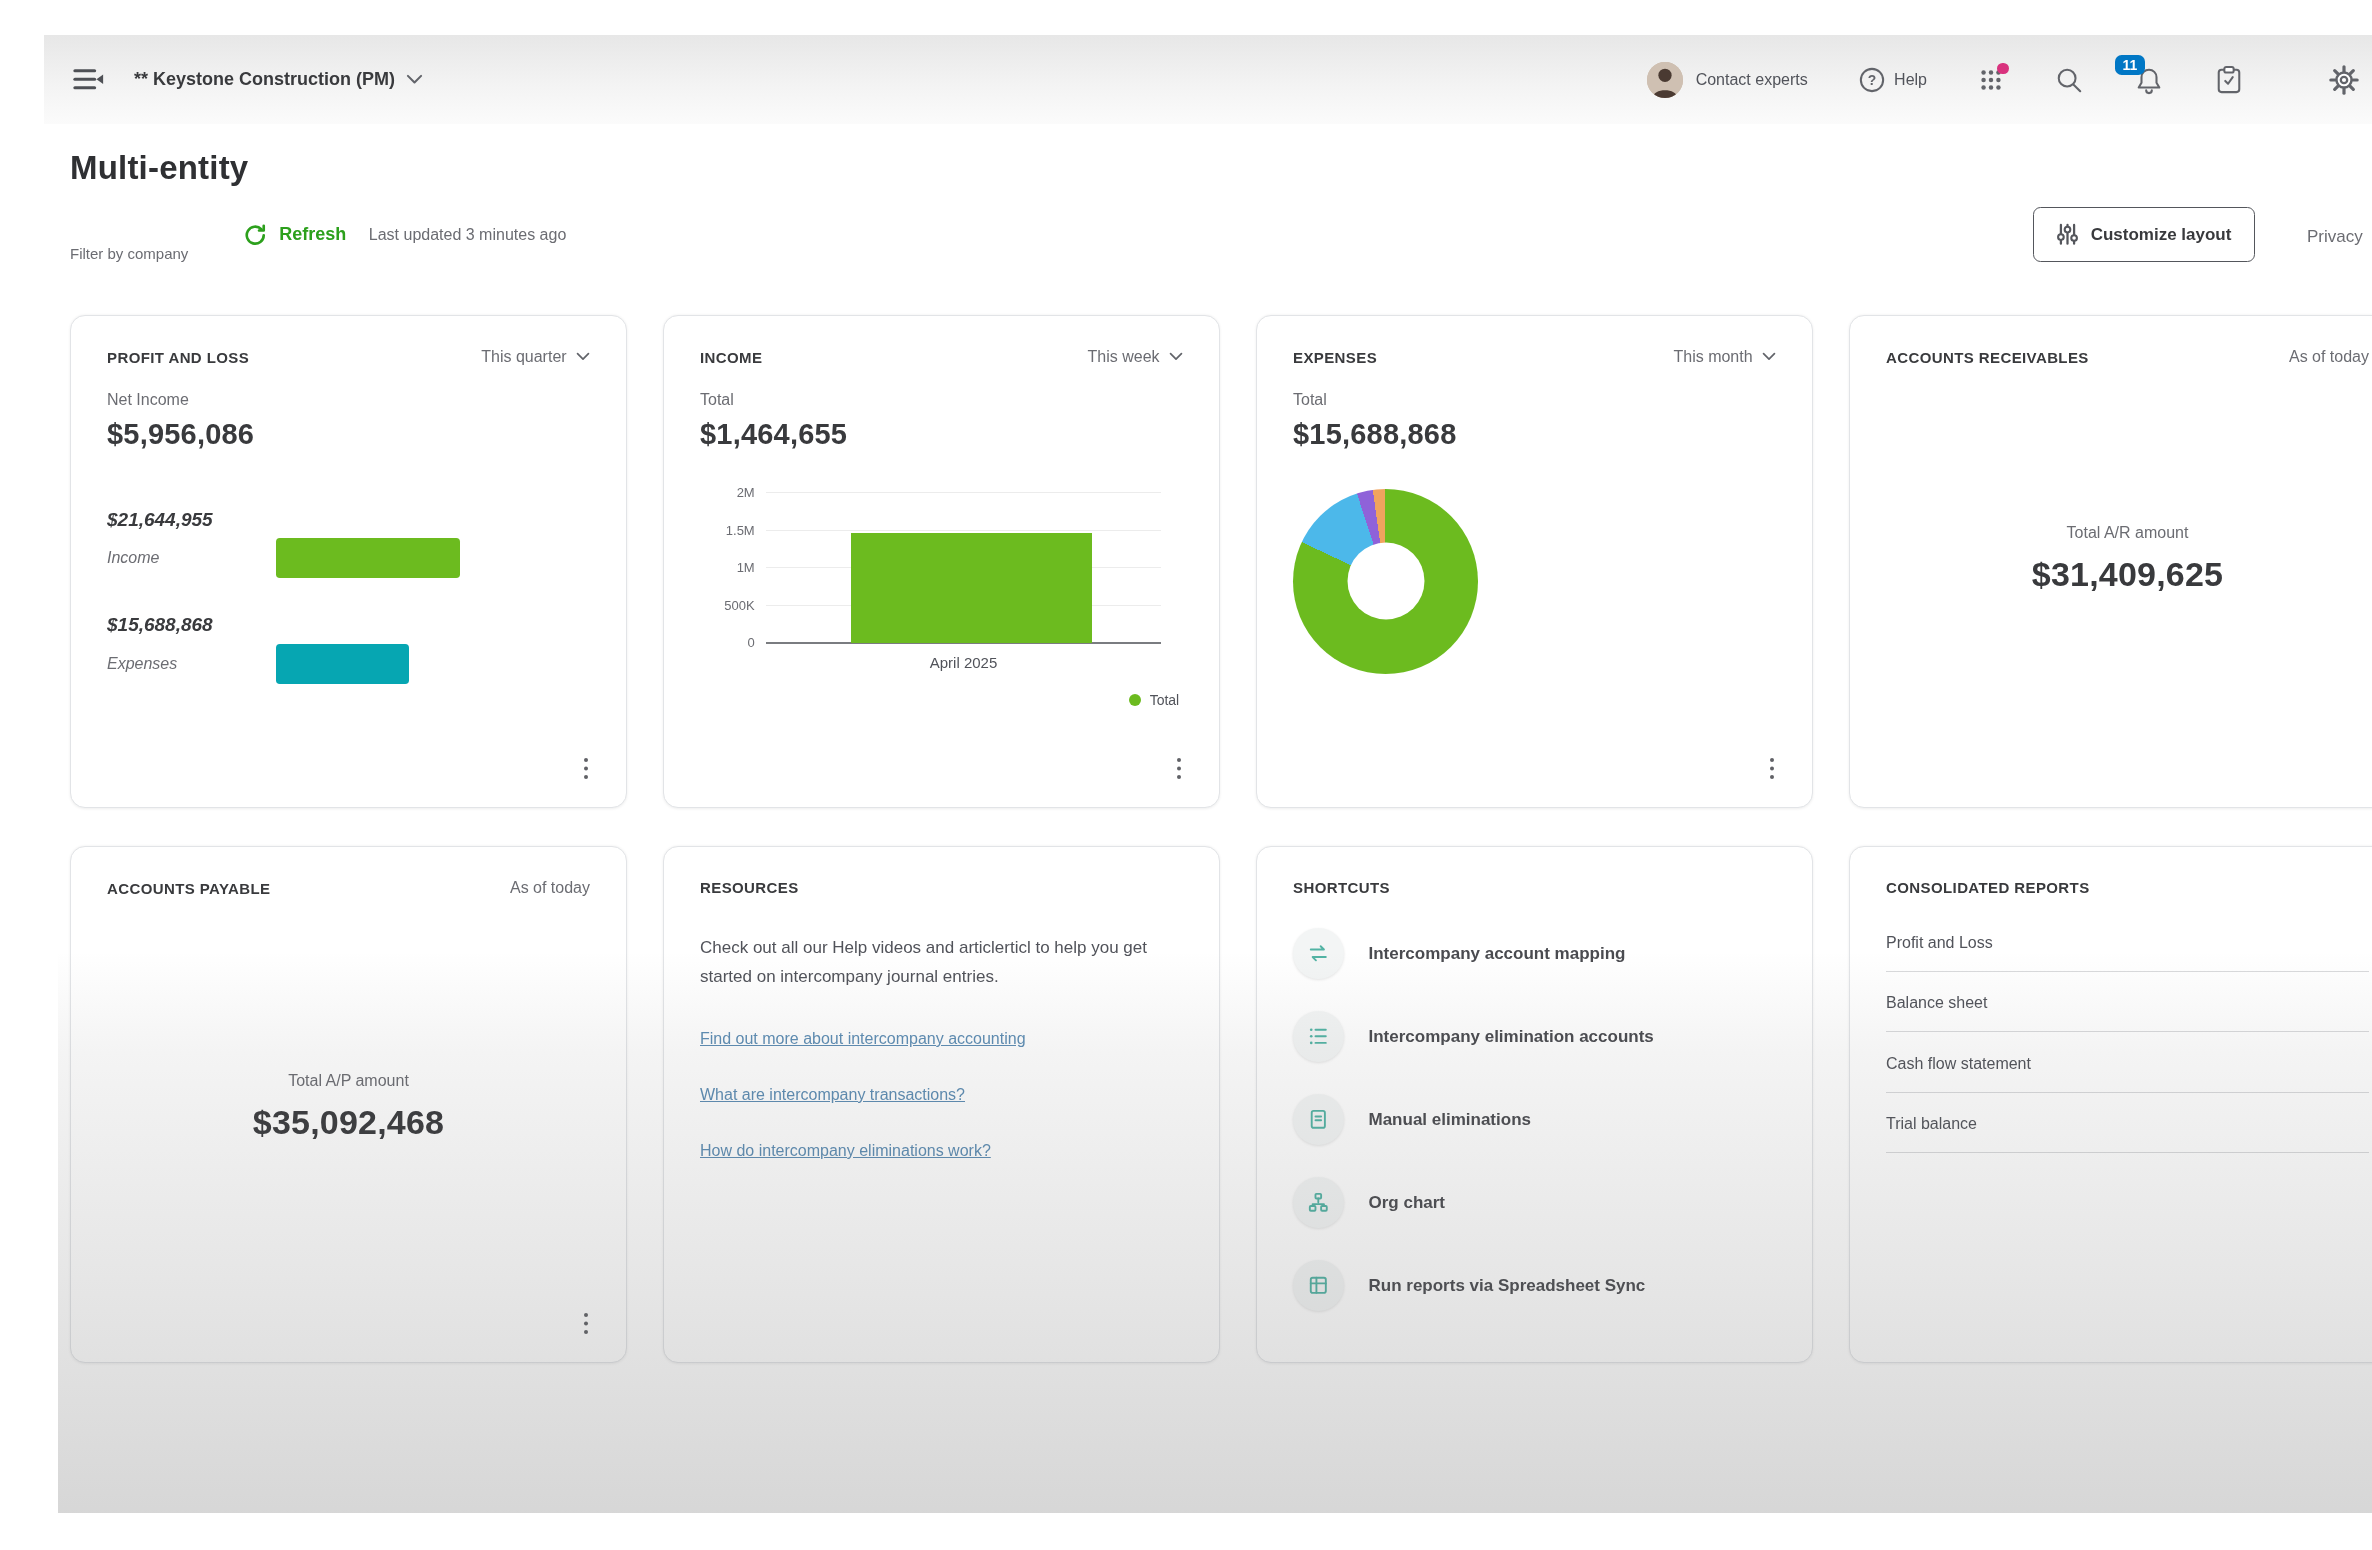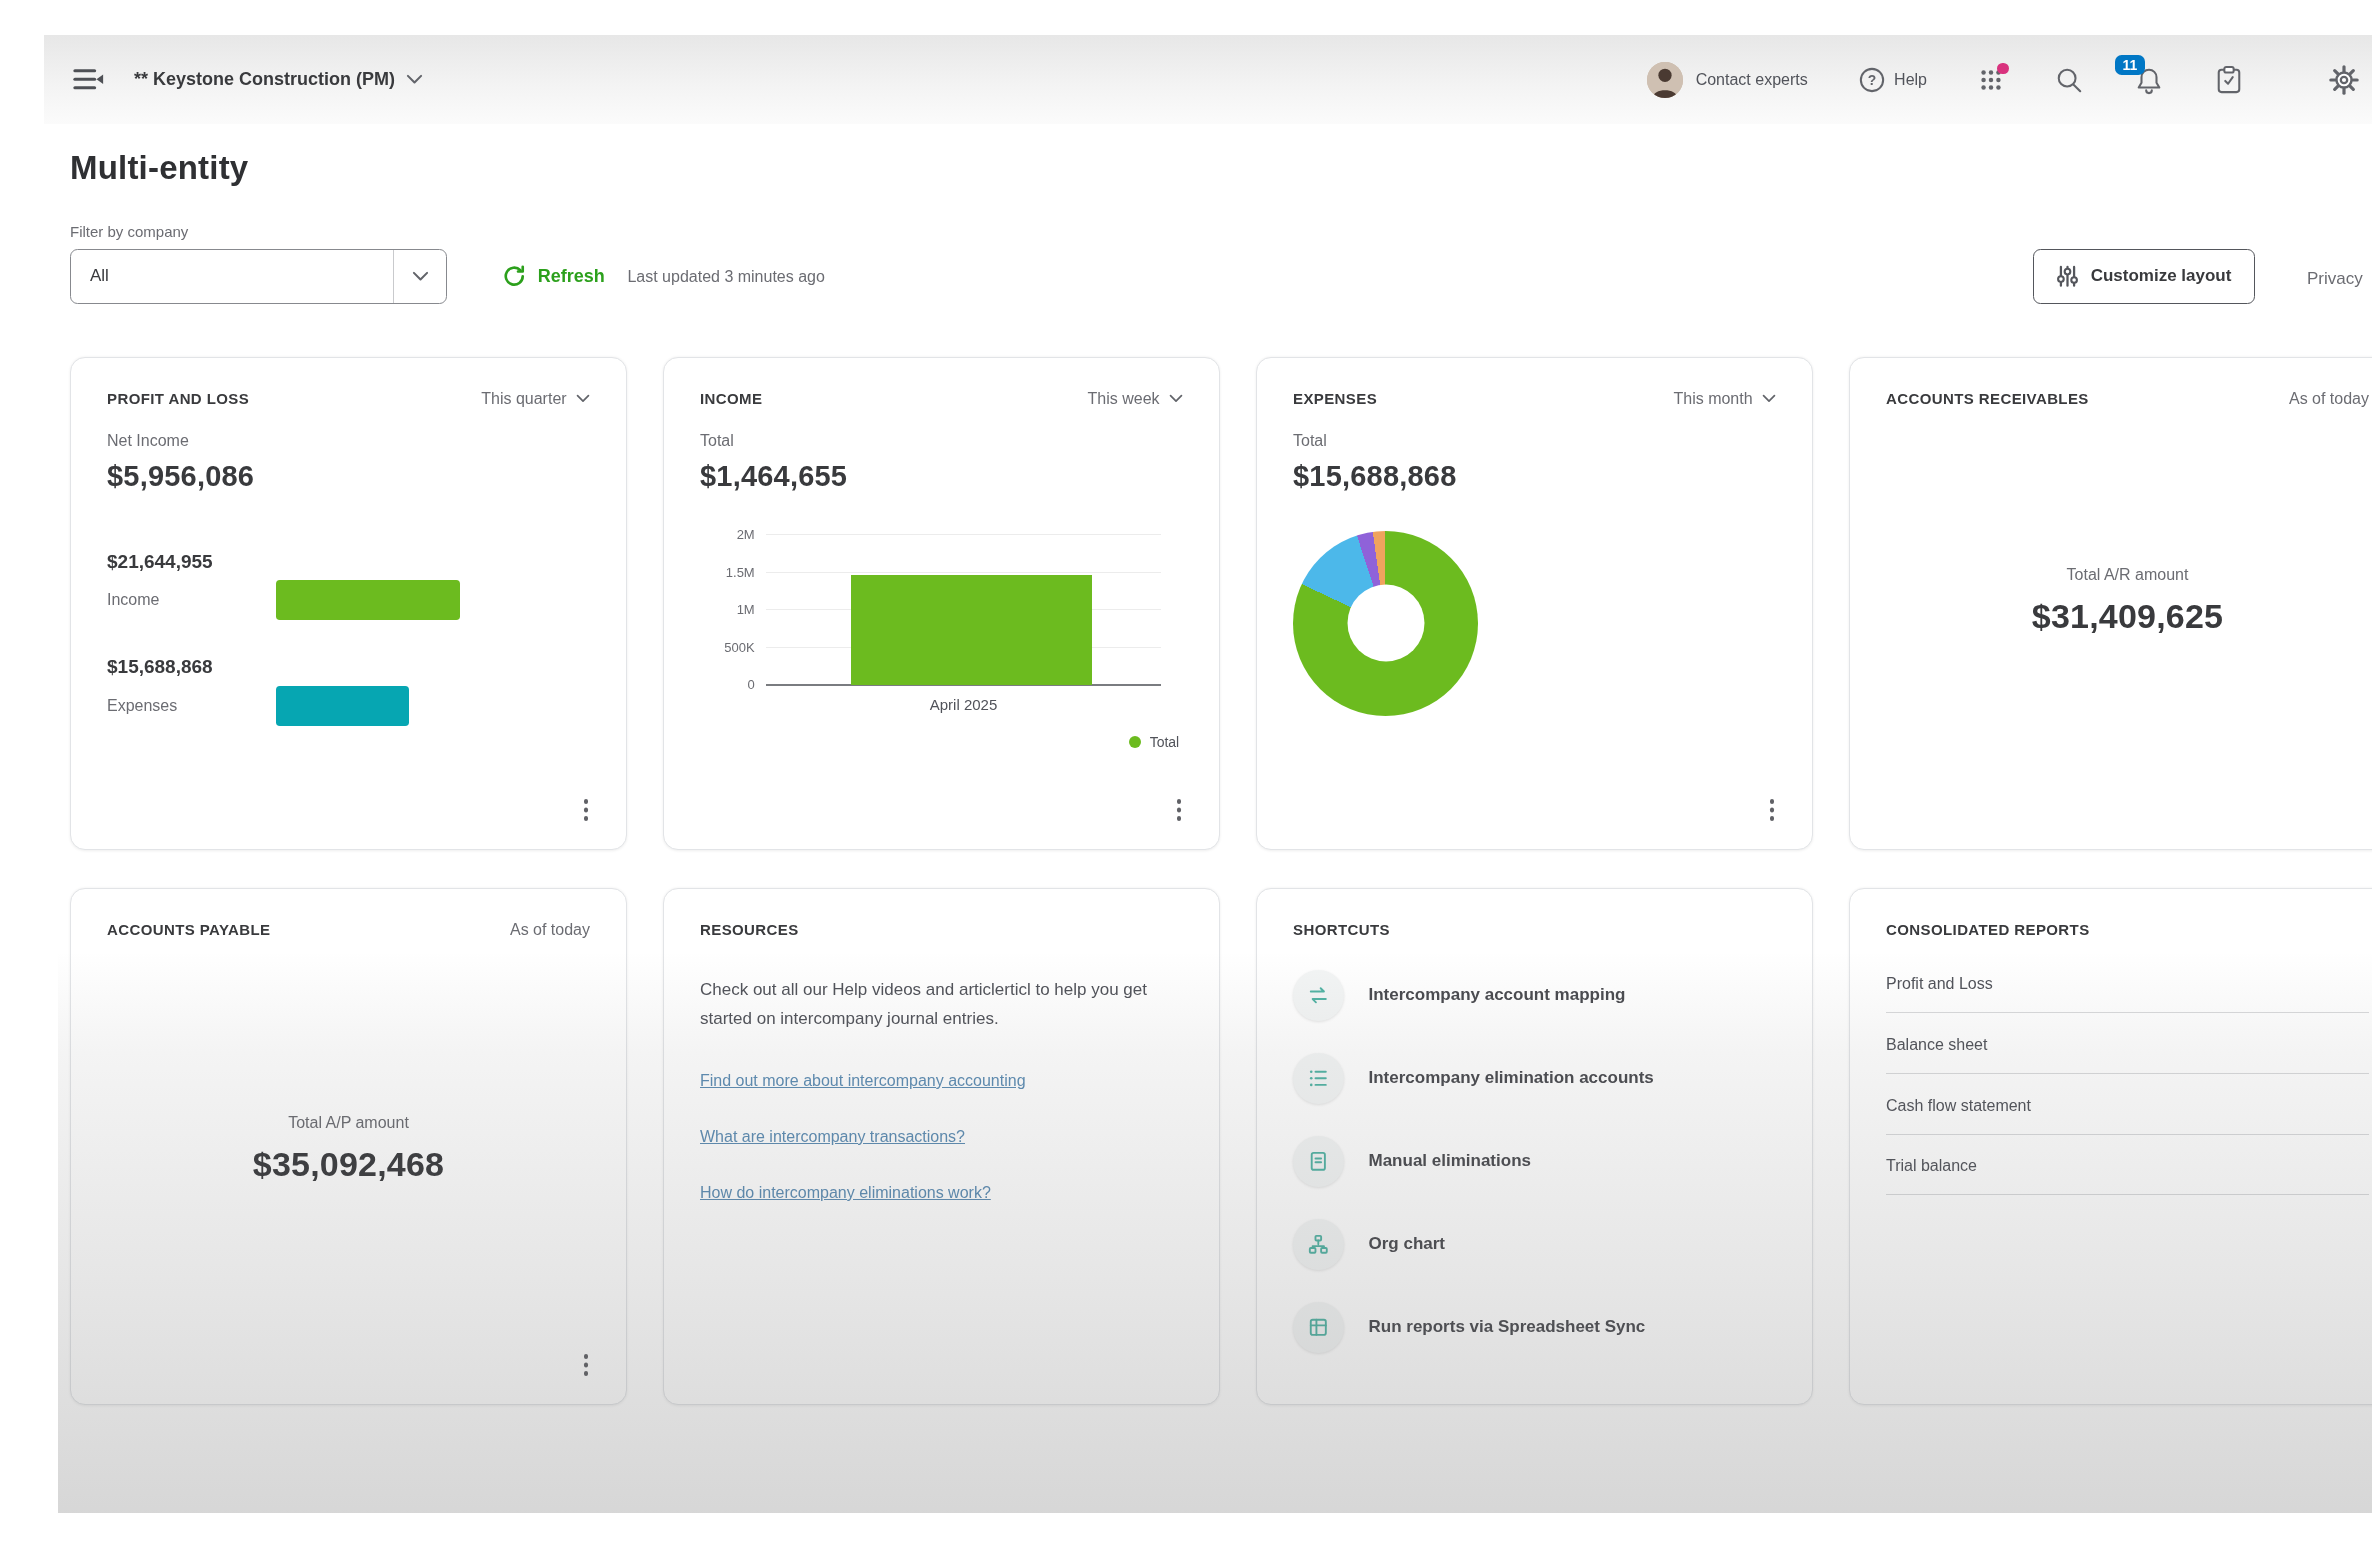--- a/index.html
+++ b/index.html
@@ -69,21 +69,21 @@
   .period{display:flex; align-items:center; gap:9.4px; background:none; border:none; cursor:pointer;
     font-size:16px; color:var(--muted); font-family:inherit; white-space:nowrap;}
   .period-static{font-size:16px; color:var(--muted); white-space:nowrap;}
   .metric-label{font-size:16px; color:var(--muted); margin-top:24.5px;}
   .metric-value{font-size:29px; font-weight:700; color:var(--ink); margin-top:9.4px; letter-spacing:0.2px;}
   .kebab-btn{position:absolute; right:24.5px; bottom:19px; width:32px; height:38px; background:none; border:none; cursor:pointer;}
   .kebab{position:absolute; left:14px; top:7.5px; width:4.7px; height:4.7px; border-radius:50%; background:#606166;
     box-shadow:0 8.5px 0 #606166,0 17px 0 #606166;}
 
   
-  .pnl-row{margin-top:36px;}
+  .pnl-row{margin-top:36px;font-style:italic;}
   .pnl-row.first{margin-top:58px;}
   .pnl-amount{font-size:19px; font-weight:700; color:var(--ink);}
   .pnl-bar-line{display:flex; align-items:center; margin-top:7.5px;}
   .pnl-label{width:169px; font-size:16px; color:var(--muted);}
   .pnl-bar{height:40px; border-radius:3.8px;}
 
   
   .plot{position:relative; width:395px; height:151px; margin:41px 0 0 66px;}
   .gridline{position:absolute; left:0; right:0; height:0.9px; background:#ececec;}
   .gridline.zero{height:1.9px; background:#7a7c80;}
@@ -254,28 +254,20 @@
     </div>
   </header>
 
   <main class="content">
     <h1>Multi-entity</h1>
 
 
     <div class="toolbar">
       <div class="filter-group">
         <span class="field-label">Filter by company</span>
-        <div class="select-box">
-          <span class="select-value">All</span>
-          <span class="select-chev">
-            <svg width="17" height="11.3" viewBox="0 0 18 12" class="stroke-ic">
-                <polyline points="2 2 9 9 16 2"></polyline>
-              </svg>
-          </span>
-        </div>
       </div>
 
       <div class="refresh-group">
         <button class="refresh-btn">
           <span>
             <svg width="24.5" height="24.5" viewBox="0 0 26 26">
               <path d="M22 13 a9 9 0 1 1-2.6-6.4" fill="none" stroke="#2ca01c" stroke-width="2.8" stroke-linecap="round"></path>
               <polyline points="22 3 22 8 17 8" fill="none" stroke="#2ca01c" stroke-width="2.8" stroke-linecap="round" stroke-linejoin="round"></polyline>
             </svg>
           </span>

